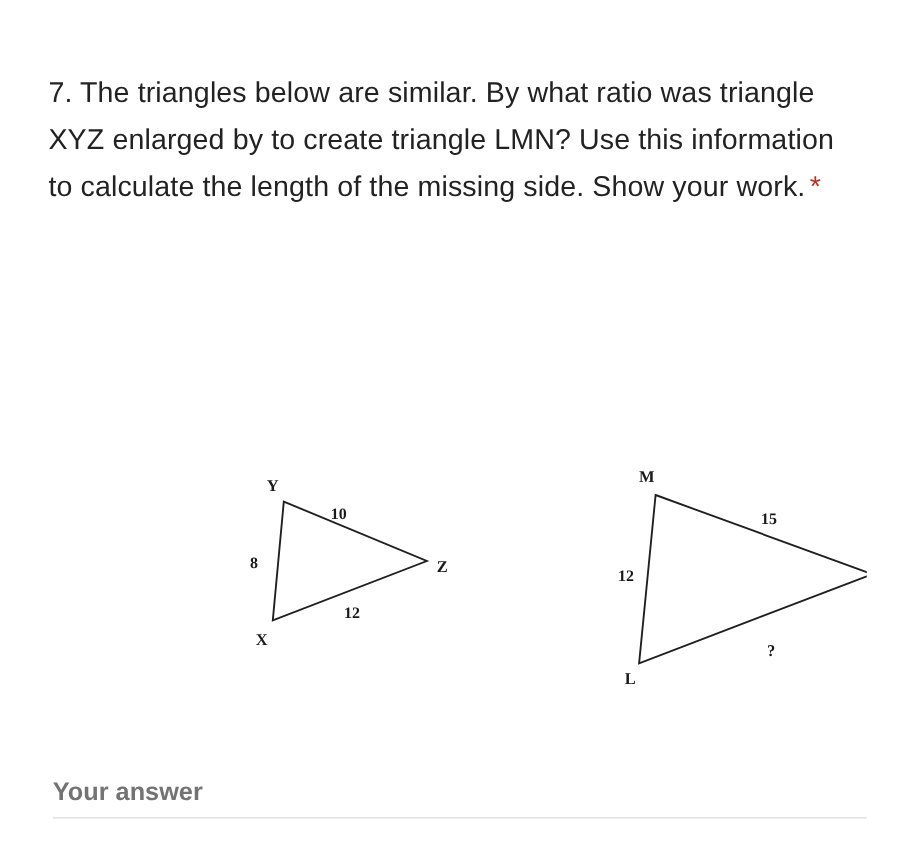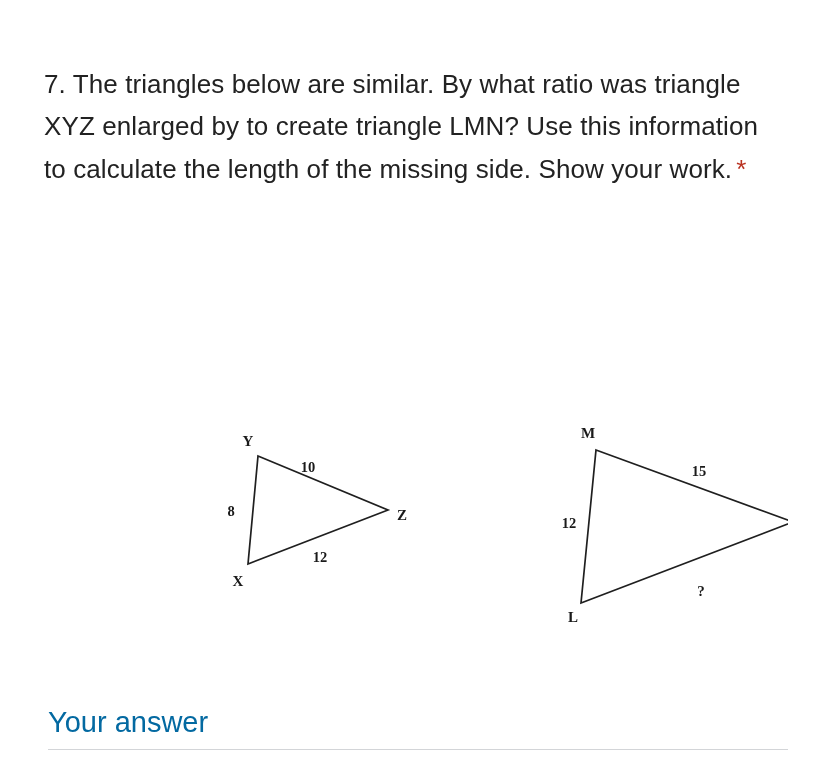--- a/index.html
+++ b/index.html
@@ -45,23 +45,23 @@
   .figure-svg {
     display: block;
   }
   .answer-area {
     position: absolute;
     left: 48px;
     top: 706px;
     width: 740px;
   }
   .answer-placeholder {
-    font-size: 29px;
-    color: #0369a1;
-    font-weight: 400;
+    font-size: 23px;
+    color: #737373;
+    font-weight: 700;
     padding-bottom: 10px;
   }
   .answer-underline {
     width: 740px;
     height: 1px;
     background: #d3d5d8;
   }
   svg text {
     font-family: "Liberation Serif", serif;
     font-weight: bold;

